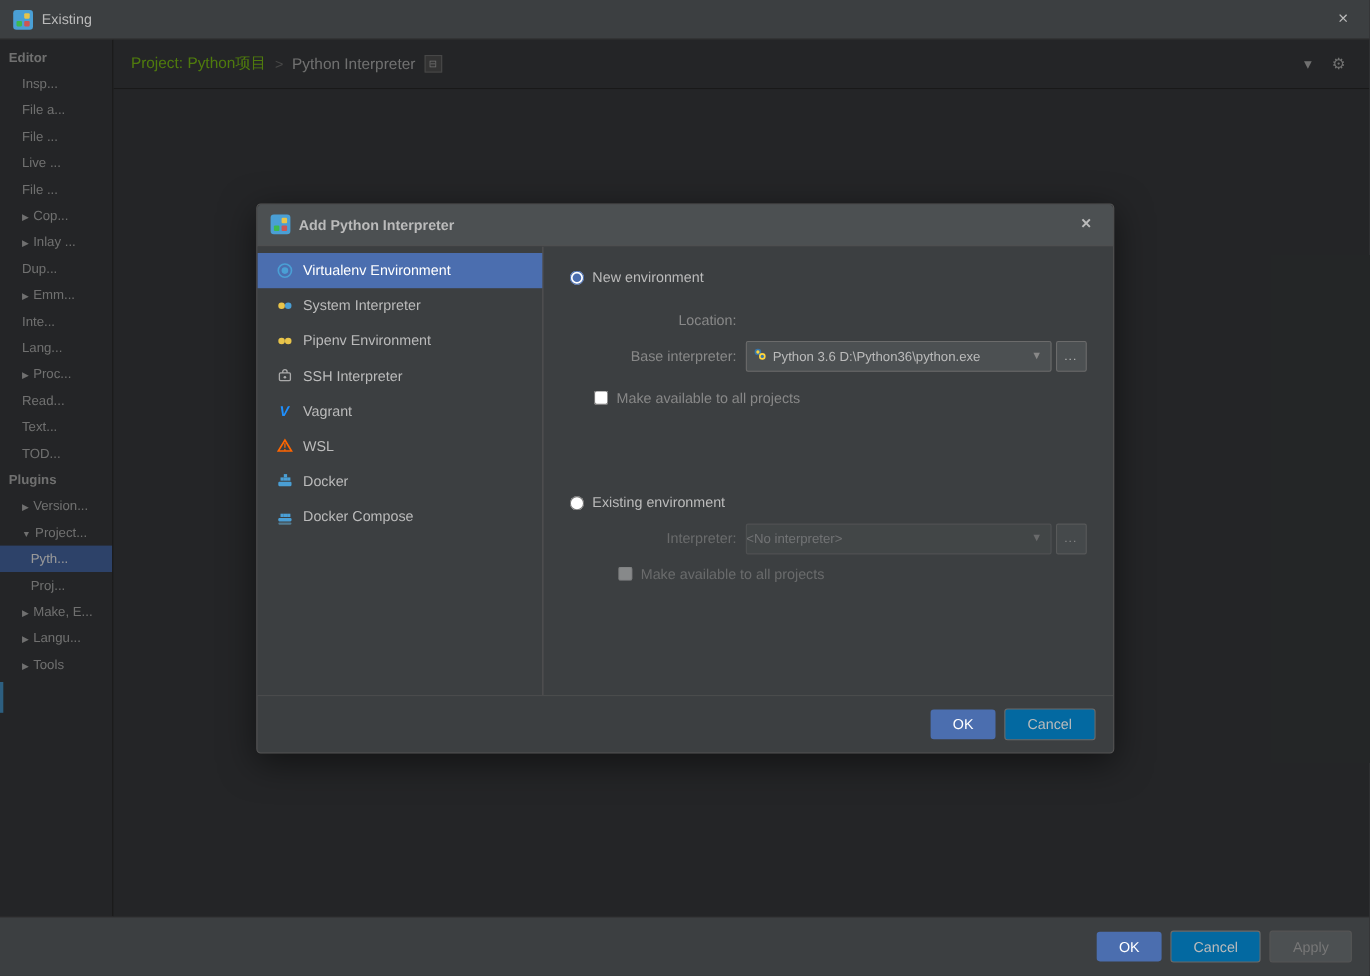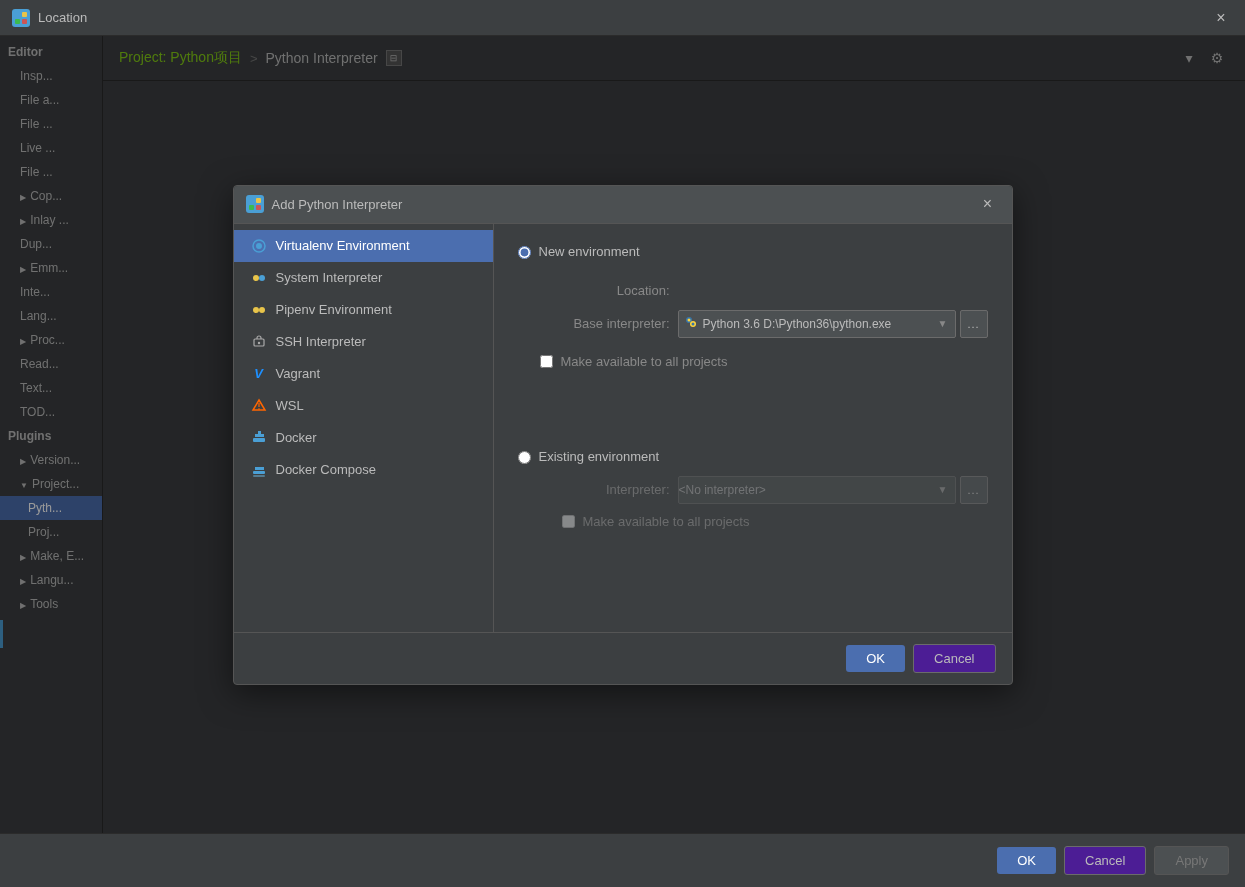--- a/index.html
+++ b/index.html
@@ -202,21 +202,21 @@
       font-size: 13px;
       font-family: inherit;
     }
 
     .btn-primary {
       background: #4b6eaf;
       color: white;
     }
 
     .btn-secondary {
-      background: #4c1d95;
+      background: #0369a1;
       color: #bbbbbb;
       border: 1px solid #6b6b6b;
     }
 
     .btn-disabled {
       background: #4c5052;
       color: #777;
       border: 1px solid #555;
       cursor: default;
     }
@@ -249,20 +249,21 @@
     }
 
     .dialog-titlebar {
       background: #4c5052;
       height: 38px;
       display: flex;
       align-items: center;
       padding: 0 12px;
       border-bottom: 1px solid #555;
       border-radius: 4px 4px 0 0;
+      font-weight: bold;
     }
 
     .dialog-title-icon {
       width: 18px;
       height: 18px;
       margin-right: 8px;
       background: #4a9fd5;
       border-radius: 3px;
       display: flex;
       align-items: center;
@@ -512,21 +513,21 @@
 
   <div class="settings-titlebar">
     <div class="titlebar-icon">
       <svg width="14" height="14" viewBox="0 0 14 14">
           <rect x="1" y="1" width="5" height="5" fill="#4a9fd5" rx="1"></rect>
           <rect x="8" y="1" width="5" height="5" fill="#e8c44a" rx="1"></rect>
           <rect x="1" y="8" width="5" height="5" fill="#3dba4e" rx="1"></rect>
           <rect x="8" y="8" width="5" height="5" fill="#cc5555" rx="1"></rect>
         </svg>
     </div>
-    <span class="titlebar-title">Location</span>
+    <span class="titlebar-title">Existing</span>
     <div class="titlebar-close">×</div>
   </div>
 
   <div class="settings-content">
 
     <div class="sidebar" style="position:relative;">
 
       <div style="position:absolute;left:0;top:584px;width:3px;height:28px;background:#4b9fd5;z-index:1;"></div>
 
       <div class="sidebar-item section-header">Editor</div>

